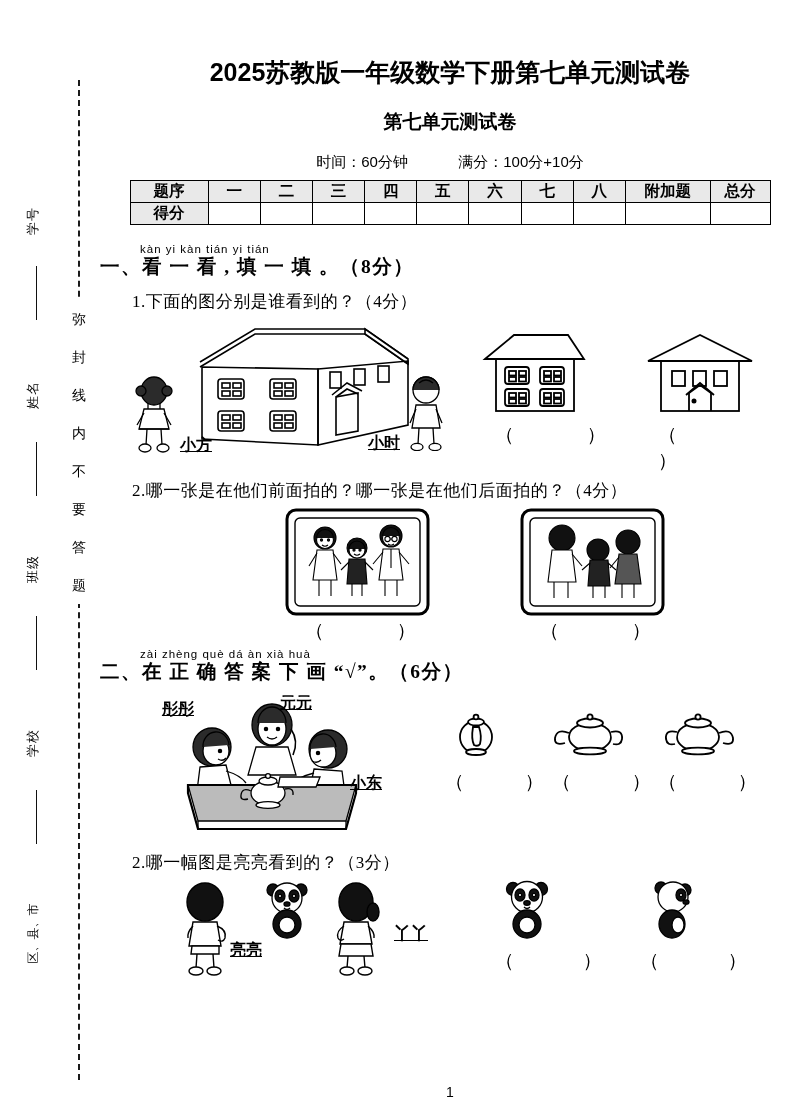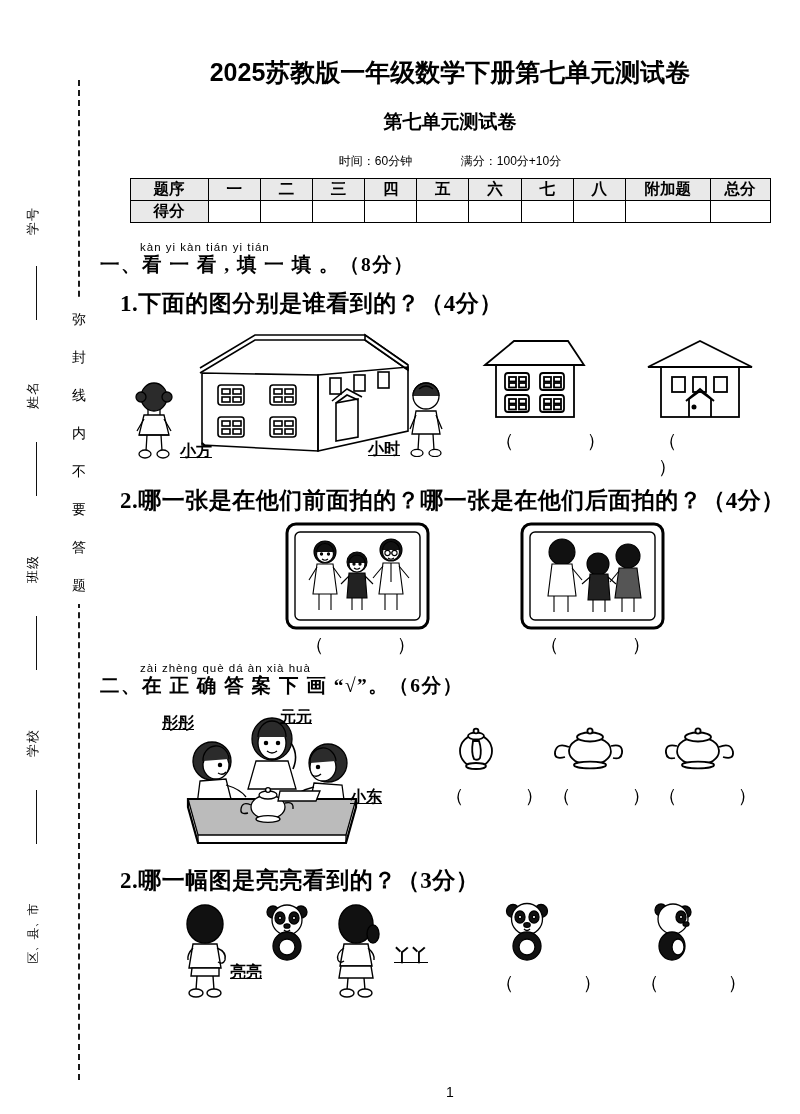--- a/index.html
+++ b/index.html
@@ -80,21 +80,21 @@
   .sub-title {
     margin-top: 20px;
     text-align: center;
     font-size: 19px;
     font-weight: bold;
     font-family: "Liberation Sans", "DejaVu Sans", sans-serif;
   }
   .meta-row {
     margin-top: 18px;
     text-align: center;
-    font-size: 12px;
+    font-size: 15px;
     font-family: "Liberation Sans", "DejaVu Sans", sans-serif;
   }
   .meta-row .gap { display:inline-block; width: 42px; }
 
   table.score {
     margin: 8px auto 0 auto;
     border-collapse: collapse;
     width: 641px;
     font-family: "Liberation Sans", "DejaVu Sans", sans-serif;
   }
@@ -122,23 +122,23 @@
     margin-bottom: -2px;
     white-space: nowrap;
   }
   .sec-head {
     font-size: 19.5px;
     font-weight: bold;
     letter-spacing: 1.5px;
     white-space: nowrap;
   }
   .q-line {
-    font-size: 23px;
-    font-weight: bold;
-    margin-left: 20px;
+    font-size: 17px;
+    font-weight: normal;
+    margin-left: 32px;
     margin-top: 10px;
     letter-spacing: 0.5px;
     white-space: nowrap;
   }
   .paren-row { position: relative; }
   .paren {
     position: absolute;
     font-size: 19px;
     letter-spacing: 34px;
   }

